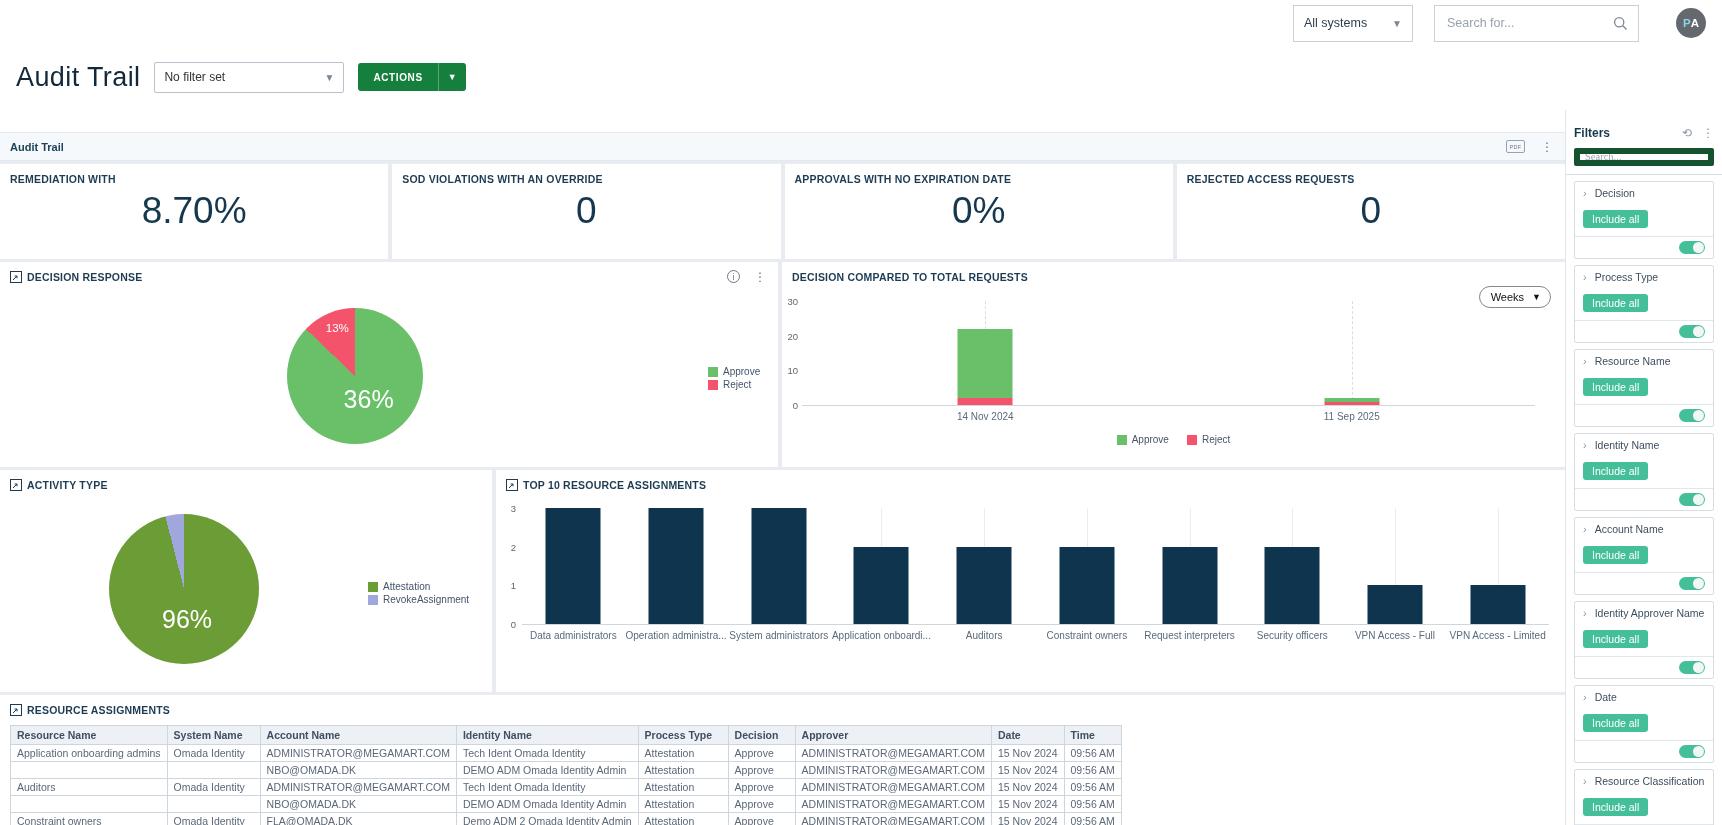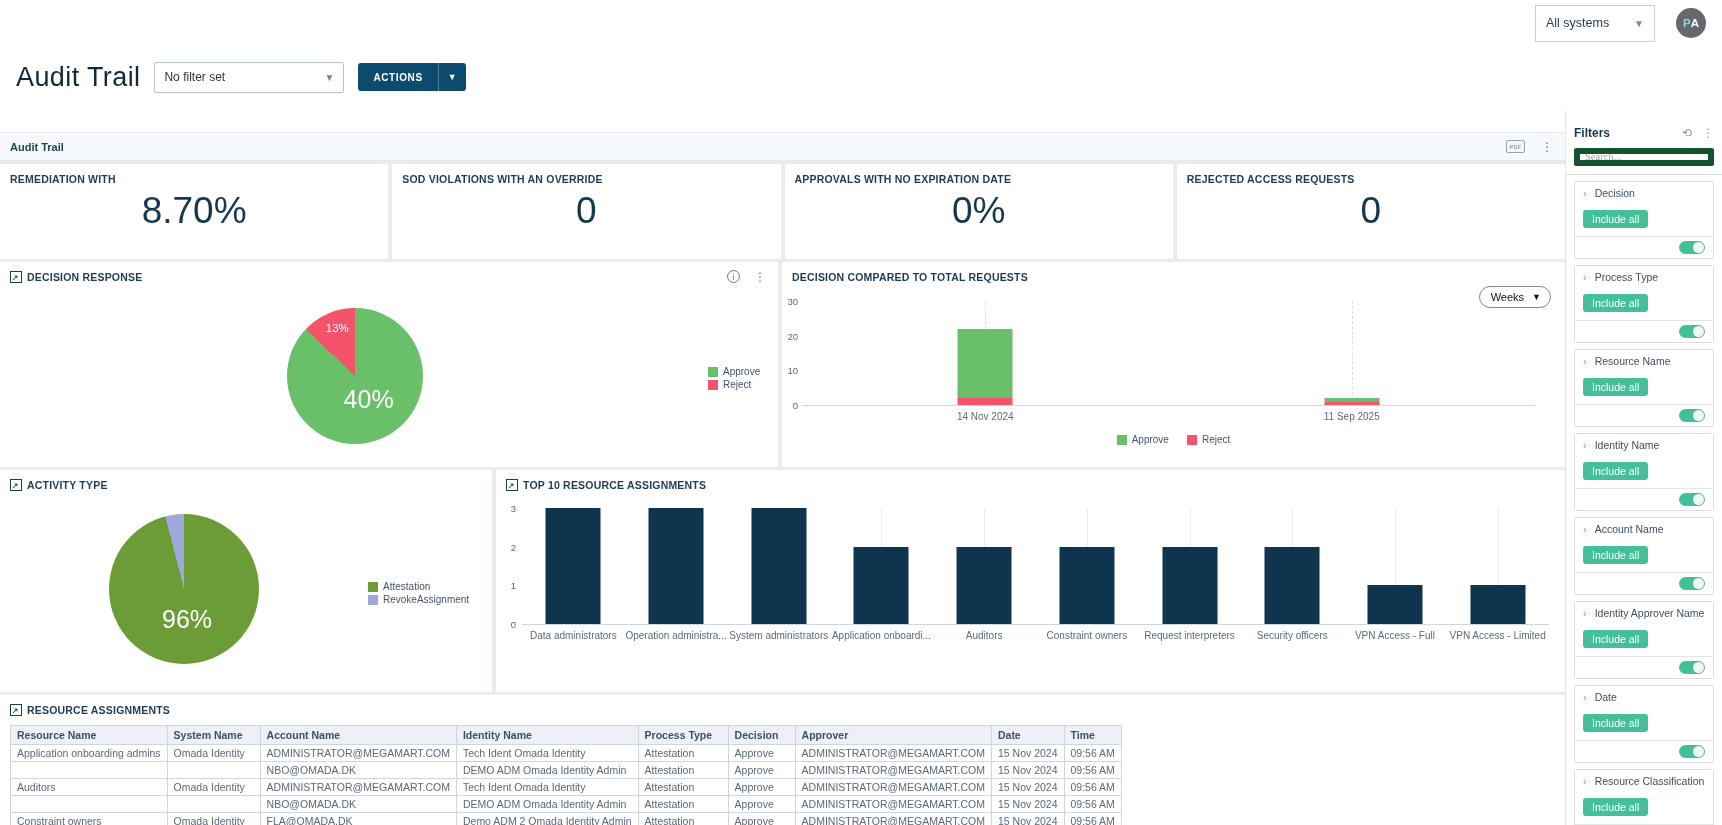--- a/index.html
+++ b/index.html
@@ -2,33 +2,33 @@
 <html><head>
 <meta charset="utf-8">
 <style>
   * { box-sizing: border-box; }
   html,body { margin:0; padding:0; }
   body {
     width:1722px; height:825px; overflow:hidden; background:#fff;
     font-family:"Liberation Sans", sans-serif; color:#333;
   }
   
-  .topbar { height:44px; display:flex; align-items:center; justify-content:flex-end; padding:2px 16px 0 0; gap:5px; background:#fff; }
+  .topbar { height:44px; display:flex; align-items:center; justify-content:flex-end; padding:2px 16px 0 0; gap:21px; background:#fff; }
   .sys-select { width:120px; height:37px; border:1px solid #c9d0d8; background:#fff; display:flex; align-items:center; justify-content:space-between; padding:0 10px; font-size:12.5px; color:#2c3e50; cursor:pointer; }
   .chev { color:#7a8794; font-size:10px; }
   .search-box { width:205px; height:37px; border:1px solid #c9d0d8; background:#fff; display:flex; align-items:center; padding:0 10px; }
   .search-box input { border:none; outline:none; flex:1; font-size:12.5px; color:#4a5a6a; font-family:"Liberation Sans",sans-serif; }
   .search-box input::placeholder { color:#98a2ad; }
   .avatar { width:30px; height:30px; border-radius:50%; background:#63696e; color:#fff; display:flex; align-items:center; justify-content:center; font-size:11.5px; font-weight:bold; margin-left:16px; cursor:pointer; }
   .avatar .ib { color:#8fd2f0; }
   
   .title-row { height:66px; display:flex; align-items:center; padding-left:16px; background:#fff; }
   h1 { font-size:27px; font-weight:500; color:#12293c; margin:0; letter-spacing:.4px; }
   .filter-select { width:190px; height:31px; border:1px solid #b9c2cc; border-radius:2px; margin-left:14px; display:flex; align-items:center; justify-content:space-between; padding:0 9px; font-size:12px; color:#333; background:#fff; cursor:pointer; }
-  .actions-btn { margin-left:14px; height:28px; background:#0c4a6e; border-radius:3px; display:flex; align-items:stretch; color:#fff; cursor:pointer; overflow:hidden; }
+  .actions-btn { margin-left:14px; height:28px; background:#15803d; border-radius:3px; display:flex; align-items:stretch; color:#fff; cursor:pointer; overflow:hidden; }
   .actions-main { display:flex; align-items:center; padding:0 15px; font-size:10px; font-weight:bold; letter-spacing:.6px; }
   .actions-arrow { display:flex; align-items:center; padding:0 9px; border-left:1px solid rgba(255,255,255,.3); font-size:9px; }
   
   .layout { display:flex; height:715px; }
   .main { width:1565px; background:#fff; padding-top:22px; }
   .dash { background:#e8ecf1; height:693px; display:flex; flex-direction:column; gap:3px; }
   .dash-header { height:29px; background:#f6f9fc; border-top:1px solid #e4e9ef; border-bottom:1px solid #e4e9ef; display:flex; align-items:center; justify-content:space-between; padding:0 12px 0 10px; }
   .dash-title { font-size:11px; font-weight:bold; color:#1c4257; }
   .dash-icons { display:flex; align-items:center; gap:16px; color:#6b7785; }
   .pdf-badge { width:19px; height:13px; border:1px solid #97a2ae; border-radius:2px; font-size:5.5px; color:#6b7785; display:flex; align-items:center; justify-content:center; letter-spacing:.3px; cursor:pointer; }
@@ -114,20 +114,27 @@
   #p-activity .pl-big { left:52%; top:70%; }
 </style>
 </head>
 <body>
 
 <div class="topbar">
   <div class="sys-select">
     <span>All systems</span>
     <span class="chev">▼</span>
   </div>
+  <div class="search-box">
+    <input type="text" placeholder="Search for..." style="">
+    <svg class="sicon" width="15" height="15" viewBox="0 0 15 15">
+        <circle cx="6.2" cy="6.2" r="4.6" fill="none" stroke="#7a8794" stroke-width="1.3"></circle>
+        <line x1="9.8" y1="9.8" x2="13.5" y2="13.5" stroke="#7a8794" stroke-width="1.3"></line>
+      </svg>
+  </div>
   <div class="avatar">
       <span class="ib">P</span>
       <span>A</span>
     </div>
 </div>
 
 <div class="title-row">
   <h1>Audit Trail</h1>
   <div class="filter-select">
     <span>No filter set</span>
@@ -178,21 +185,21 @@
                 <path d="M3 9 L7 5 M7 5 h-2.4 M7 5 v2.4" stroke="#1d3b53" fill="none" stroke-width="1"></path>
               </svg>
             <span>DECISION RESPONSE</span>
           </div>
           <div class="panel-icons">
             <span class="info-ico">i</span>
             <span class="kebab">⋮</span>
           </div>
           <div class="pie-wrap">
             <div class="pie" style="position: absolute; left: 0px; top: 0px; width: 136px; height: 136px; background: conic-gradient(rgb(106, 191, 105) 0deg, rgb(106, 191, 105) 313.7deg, rgb(243, 83, 107) 313.7deg, rgb(243, 83, 107) 360deg);"></div>
-            <div class="plabel pl-big">40%</div>
+            <div class="plabel pl-big">36%</div>
             <div class="plabel pl-small">13%</div>
           </div>
           <div class="legend legend-v">
               <div class="legend-item">
                 <span class="legend-swatch" style="background: rgb(106, 191, 105);"></span>
                 <span>Approve</span>
               </div>
               <div class="legend-item">
                 <span class="legend-swatch" style="background: rgb(243, 83, 107);"></span>
                 <span>Reject</span>

